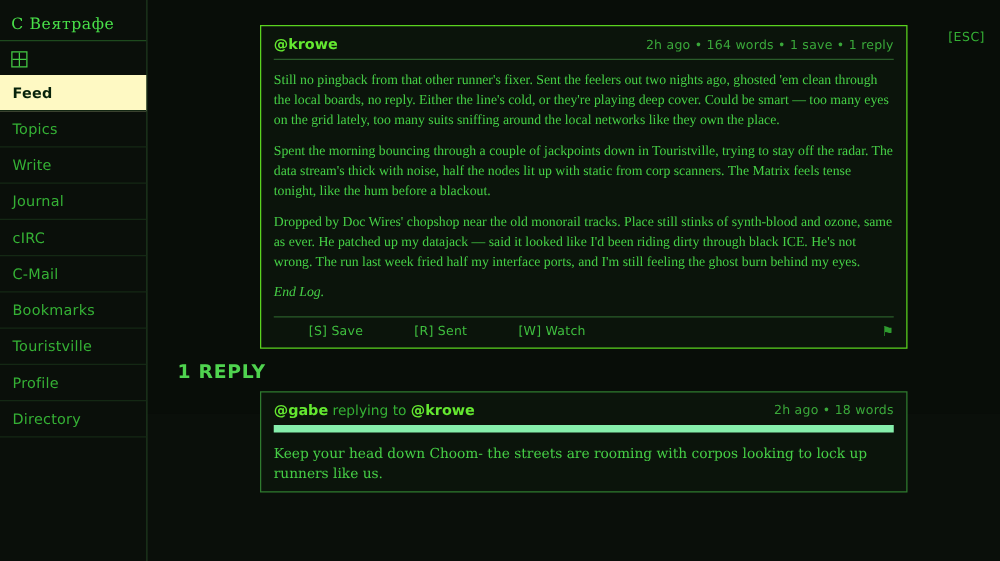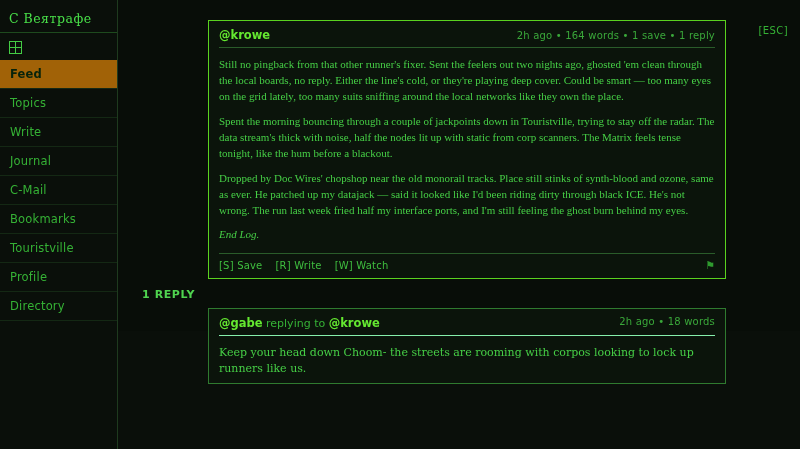--- a/index.html
+++ b/index.html
@@ -62,21 +62,21 @@
   .nav-item {
     padding: 7px 0 7px 10px;
     font-size: 11.5px;
     color: #35b135;
     border-bottom: 1px solid #142814;
     letter-spacing: 0.2px;
     cursor: pointer;
     font-family: "DejaVu Sans", sans-serif;
   }
   .nav-item.active {
-    background: #a16207;
+    background: #fef9c3;
     color: #07230b;
     font-weight: bold;
   }
 
   
   .main {
     flex: 1;
     position: relative;
     height: 449px;
     padding: 6px 10px 0 10px;
@@ -132,49 +132,50 @@
     padding-top: 5px;
     display: flex;
     align-items: center;
     gap: 13px;
   }
   .action {
     color: #3fbf3f;
     font-size: 10px;
     cursor: pointer;
     letter-spacing: 0.2px;
+    margin-left: 28px;
   }
   .flag {
     margin-left: auto;
     color: #2f9b2f;
     font-size: 11px;
     cursor: pointer;
   }
 
   .reply-count {
     margin: 9px 0 0 14px;
     color: #4fd34f;
-    font-size: 11px;
+    font-size: 15px;
     letter-spacing: 0.6px;
     font-weight: bold;
   }
 
   .reply {
     margin-top: 7px;
     margin-left: 80px;
     margin-right: 64px;
     border: 1px solid #2f7a2f;
     background: #0b140b;
     padding: 7px 10px 6px 10px;
   }
   .reply-head {
     display: flex;
     justify-content: space-between;
-    align-items: flex-start;
-    border-bottom: 1px solid #86efac;
+    align-items: center;
+    border-bottom: 6px solid #86efac;
     padding-bottom: 5px;
   }
   .reply-to {
     color: #35b135;
     font-weight: normal;
   }
   .reply-body {
     margin: 9px 0 0 0;
     color: #46cf46;
     font-size: 11px;
@@ -188,20 +189,21 @@
 <div id="app">
 
   <div class="sidebar">
     <div class="brand">C Веятрафе</div>
     <div class="brand-underline"></div>
     <div class="grid-icon"></div>
     <div class="nav-item active">Feed</div>
     <div class="nav-item">Topics</div>
     <div class="nav-item">Write</div>
     <div class="nav-item">Journal</div>
+    <div class="nav-item">cIRC</div>
     <div class="nav-item">C-Mail</div>
     <div class="nav-item">Bookmarks</div>
     <div class="nav-item">Touristville</div>
     <div class="nav-item">Profile</div>
     <div class="nav-item">Directory</div>
   </div>
 
   <div class="main">
     <div class="esc">[ESC]</div>
 
@@ -211,21 +213,21 @@
         <span class="meta">2h ago • 164 words • 1 save • 1 reply</span>
       </div>
       <div class="body">
         <p>Still no pingback from that other runner's fixer. Sent the feelers out two nights ago, ghosted 'em clean through the local boards, no reply. Either the line's cold, or they're playing deep cover. Could be smart — too many eyes on the grid lately, too many suits sniffing around the local networks like they own the place.</p>
         <p>Spent the morning bouncing through a couple of jackpoints down in Touristville, trying to stay off the radar. The data stream's thick with noise, half the nodes lit up with static from corp scanners. The Matrix feels tense tonight, like the hum before a blackout.</p>
         <p>Dropped by Doc Wires' chopshop near the old monorail tracks. Place still stinks of synth-blood and ozone, same as ever. He patched up my datajack — said it looked like I'd been riding dirty through black ICE. He's not wrong. The run last week fried half my interface ports, and I'm still feeling the ghost burn behind my eyes.</p>
         <p class="endlog">End Log.</p>
       </div>
       <div class="post-foot">
         <span class="action">[S] Save</span>
-        <span class="action">[R] Write</span>
+        <span class="action">[R] Sent</span>
         <span class="action">[W] Watch</span>
         <span class="flag">⚑</span>
       </div>
     </div>
 
     <div class="reply-count">1 REPLY</div>
 
     <div class="reply">
       <div class="reply-head">
         <span>

